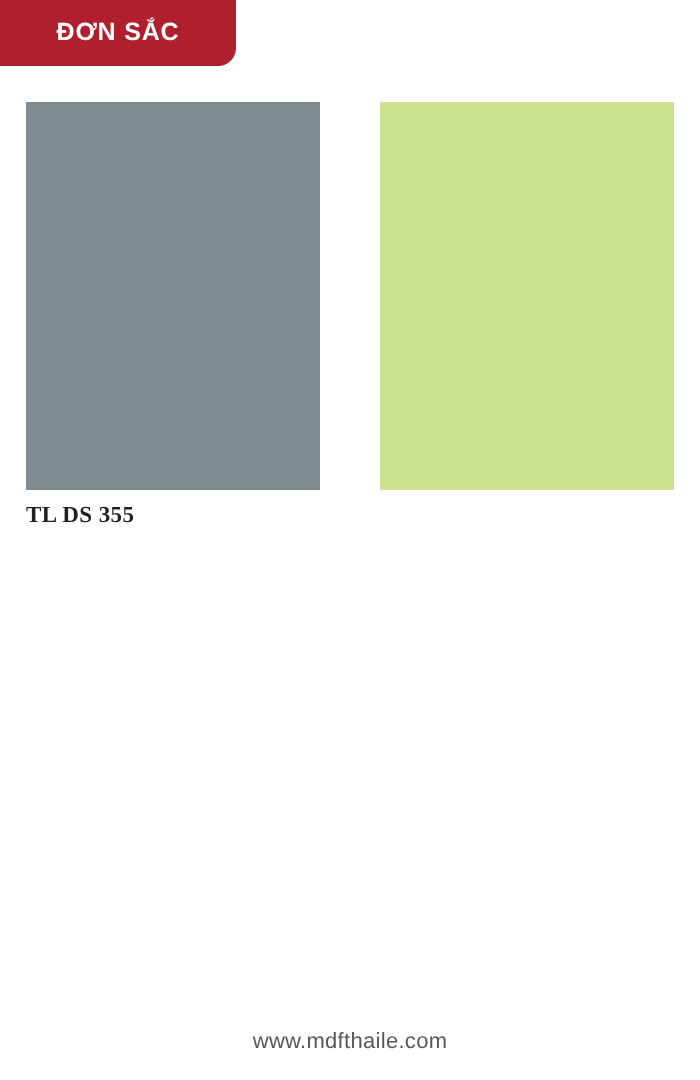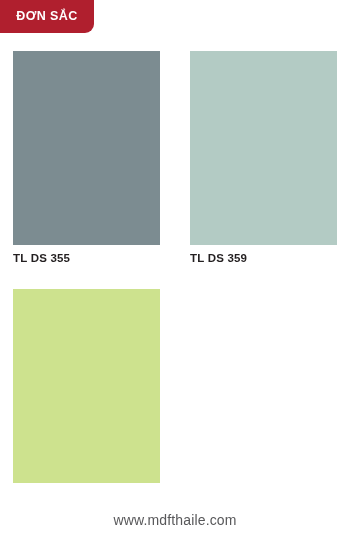--- a/index.html
+++ b/index.html
@@ -14,21 +14,21 @@
     font-family: "Liberation Sans", sans-serif;
     position: relative;
     overflow: hidden;
   }
 
   
   .badge {
     position: absolute;
     top: 0;
     left: 0;
-    width: 94px;
+    width: 118px;
     height: 33px;
     background: #b01f2e;
     border-bottom-right-radius: 9px;
     display: flex;
     align-items: center;
     justify-content: center;
   }
 
   .badge-label {
     color: #ffffff;
@@ -64,57 +64,54 @@
   .swatch-label {
     display: block;
     font-size: 11.5px;
     font-weight: bold;
     color: #231f20;
     letter-spacing: 0.2px;
     padding-top: 7px;
     padding-bottom: 23px;
     line-height: 1.2;
     white-space: nowrap;
+    font-family: Liberation Serif, serif;
   }
 
   
   .footer {
     position: absolute;
     left: 0;
     right: 0;
     top: 511px;
     text-align: center;
   }
 
   .footer-url {
-    font-size: 14px;
+    font-size: 11px;
     color: #58585a;
     letter-spacing: 0.15px;
     font-weight: normal;
     line-height: 1;
   }
 </style>
 </head>
 <body style="background-color: rgb(255, 255, 255);">
 
 <div class="badge" style="background-color: rgb(176, 31, 46);">
   <span class="badge-label" style="color: rgb(255, 255, 255);">ĐƠN SẮC</span>
 </div>
 
 <div class="grid">
 
   <div class="cell">
     <span class="swatch" style="background-color: rgb(124, 140, 145);"></span>
     <span class="swatch-label" style="color: rgb(35, 31, 32);">TL DS 355</span>
   </div>
 
-  <div class="cell">
-    <span class="swatch" style="background-color: rgb(179, 203, 196);"></span>
-    <span class="swatch-label" style="color: rgb(35, 31, 32);">TL DS 359</span>
-  </div>
 
   <div class="cell">
     <span class="swatch" style="background-color: rgb(205, 226, 142);"></span>
   </div>
 
 
 </div>
 
 <div class="footer">
   <span class="footer-url" style="color: rgb(88, 88, 90);">www.mdfthaile.com</span>

